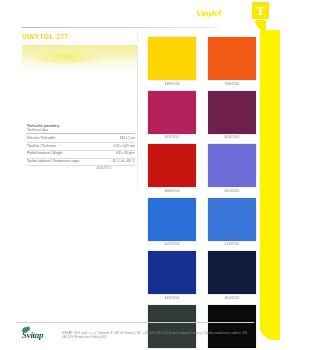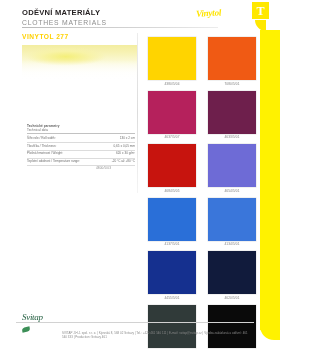--- a/index.html
+++ b/index.html
@@ -132,47 +132,43 @@
     white-space:nowrap;
     text-transform:uppercase;
   }
 
   
   .foot-rule{
     position:absolute;left:16px;top:322px;width:238px;height:.5px;
     background:#d2d2d2;
   }
   .svitap{
-    position:absolute;left:22px;top:312px;
+    position:absolute;left:22px;top:330px;
     font-family:"Liberation Serif", serif;
-    font-style:italic;font-weight:normal;
+    font-style:italic;font-weight:bold;
     font-size:9px;color:#1f5c3d;
     letter-spacing:-.3px;
   }
   .svitap-leaf{
     position:absolute;left:22px;top:327px;width:8px;height:5px;
     background:#3c8f57;
     border-radius:60% 0 60% 0;
     transform:rotate(-12deg);
   }
   .foot-text{
     position:absolute;left:62px;top:331px;width:186px;
     font-size:2.9px;color:#8a8a8a;line-height:4.2px;
     letter-spacing:.05px;
   }
 </style>
 </head>
 <body>
 
 <div class="page">
 
-  <div class="header">
-    <div class="h-title">ODĚVNÍ MATERIÁLY</div>
-    <div class="h-sub">CLOTHES MATERIALS</div>
-  </div>
   <div class="h-rule"></div>
 
   <div class="brand-script">Vinytol</div>
   <div class="brand-badge">
     <span>T</span>
   </div>
   <div class="badge-tail"></div>
 
   <div class="left">
     <div class="prod-name">VINYTOL 277</div>

